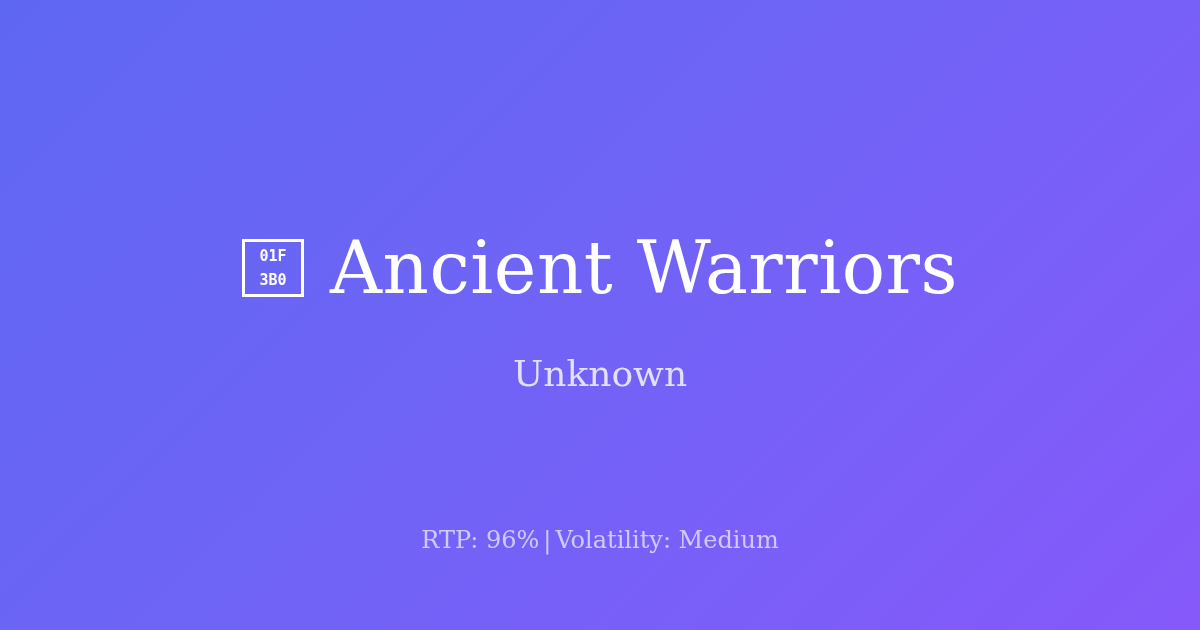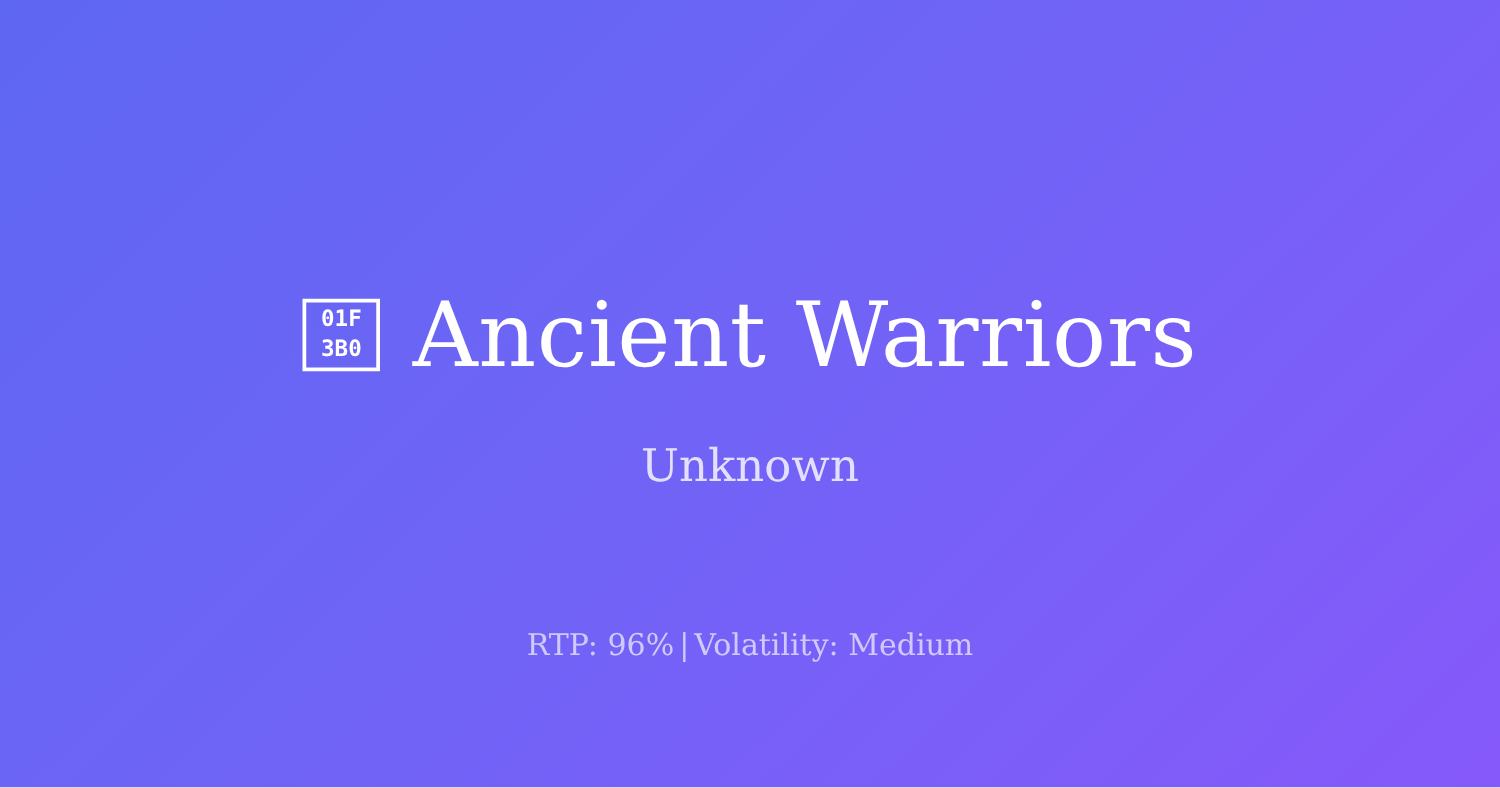--- a/index.html
+++ b/index.html
@@ -43,21 +43,21 @@
     display: inline-flex;
     flex-direction: column;
     align-items: center;
     justify-content: center;
     width: 62px;
     height: 58px;
     box-sizing: border-box;
     border: 3px solid #ffffff;
     color: #ffffff;
     font-family: "DejaVu Sans Mono", "Liberation Mono", monospace;
-    font-size: 18px;
+    font-size: 15px;
     font-weight: 700;
     line-height: 24px;
     letter-spacing: 0px;
     flex: 0 0 auto;
   }
 
   .tofu-glyph .hex-row {
     display: block;
     white-space: pre;
   }
@@ -83,21 +83,21 @@
     line-height: 1;
     text-align: center;
     white-space: nowrap;
   }
 
   
   .card-meta {
     position: absolute;
     left: 0;
     right: 0;
-    top: 504px;
+    top: 528px;
     text-align: center;
     font-family: "DejaVu Serif", "Liberation Serif", serif;
     font-size: 24px;
     font-weight: 400;
     color: rgba(255, 255, 255, 0.66);
     line-height: 1;
     white-space: nowrap;
   }
 
   .card-meta .meta-sep {

